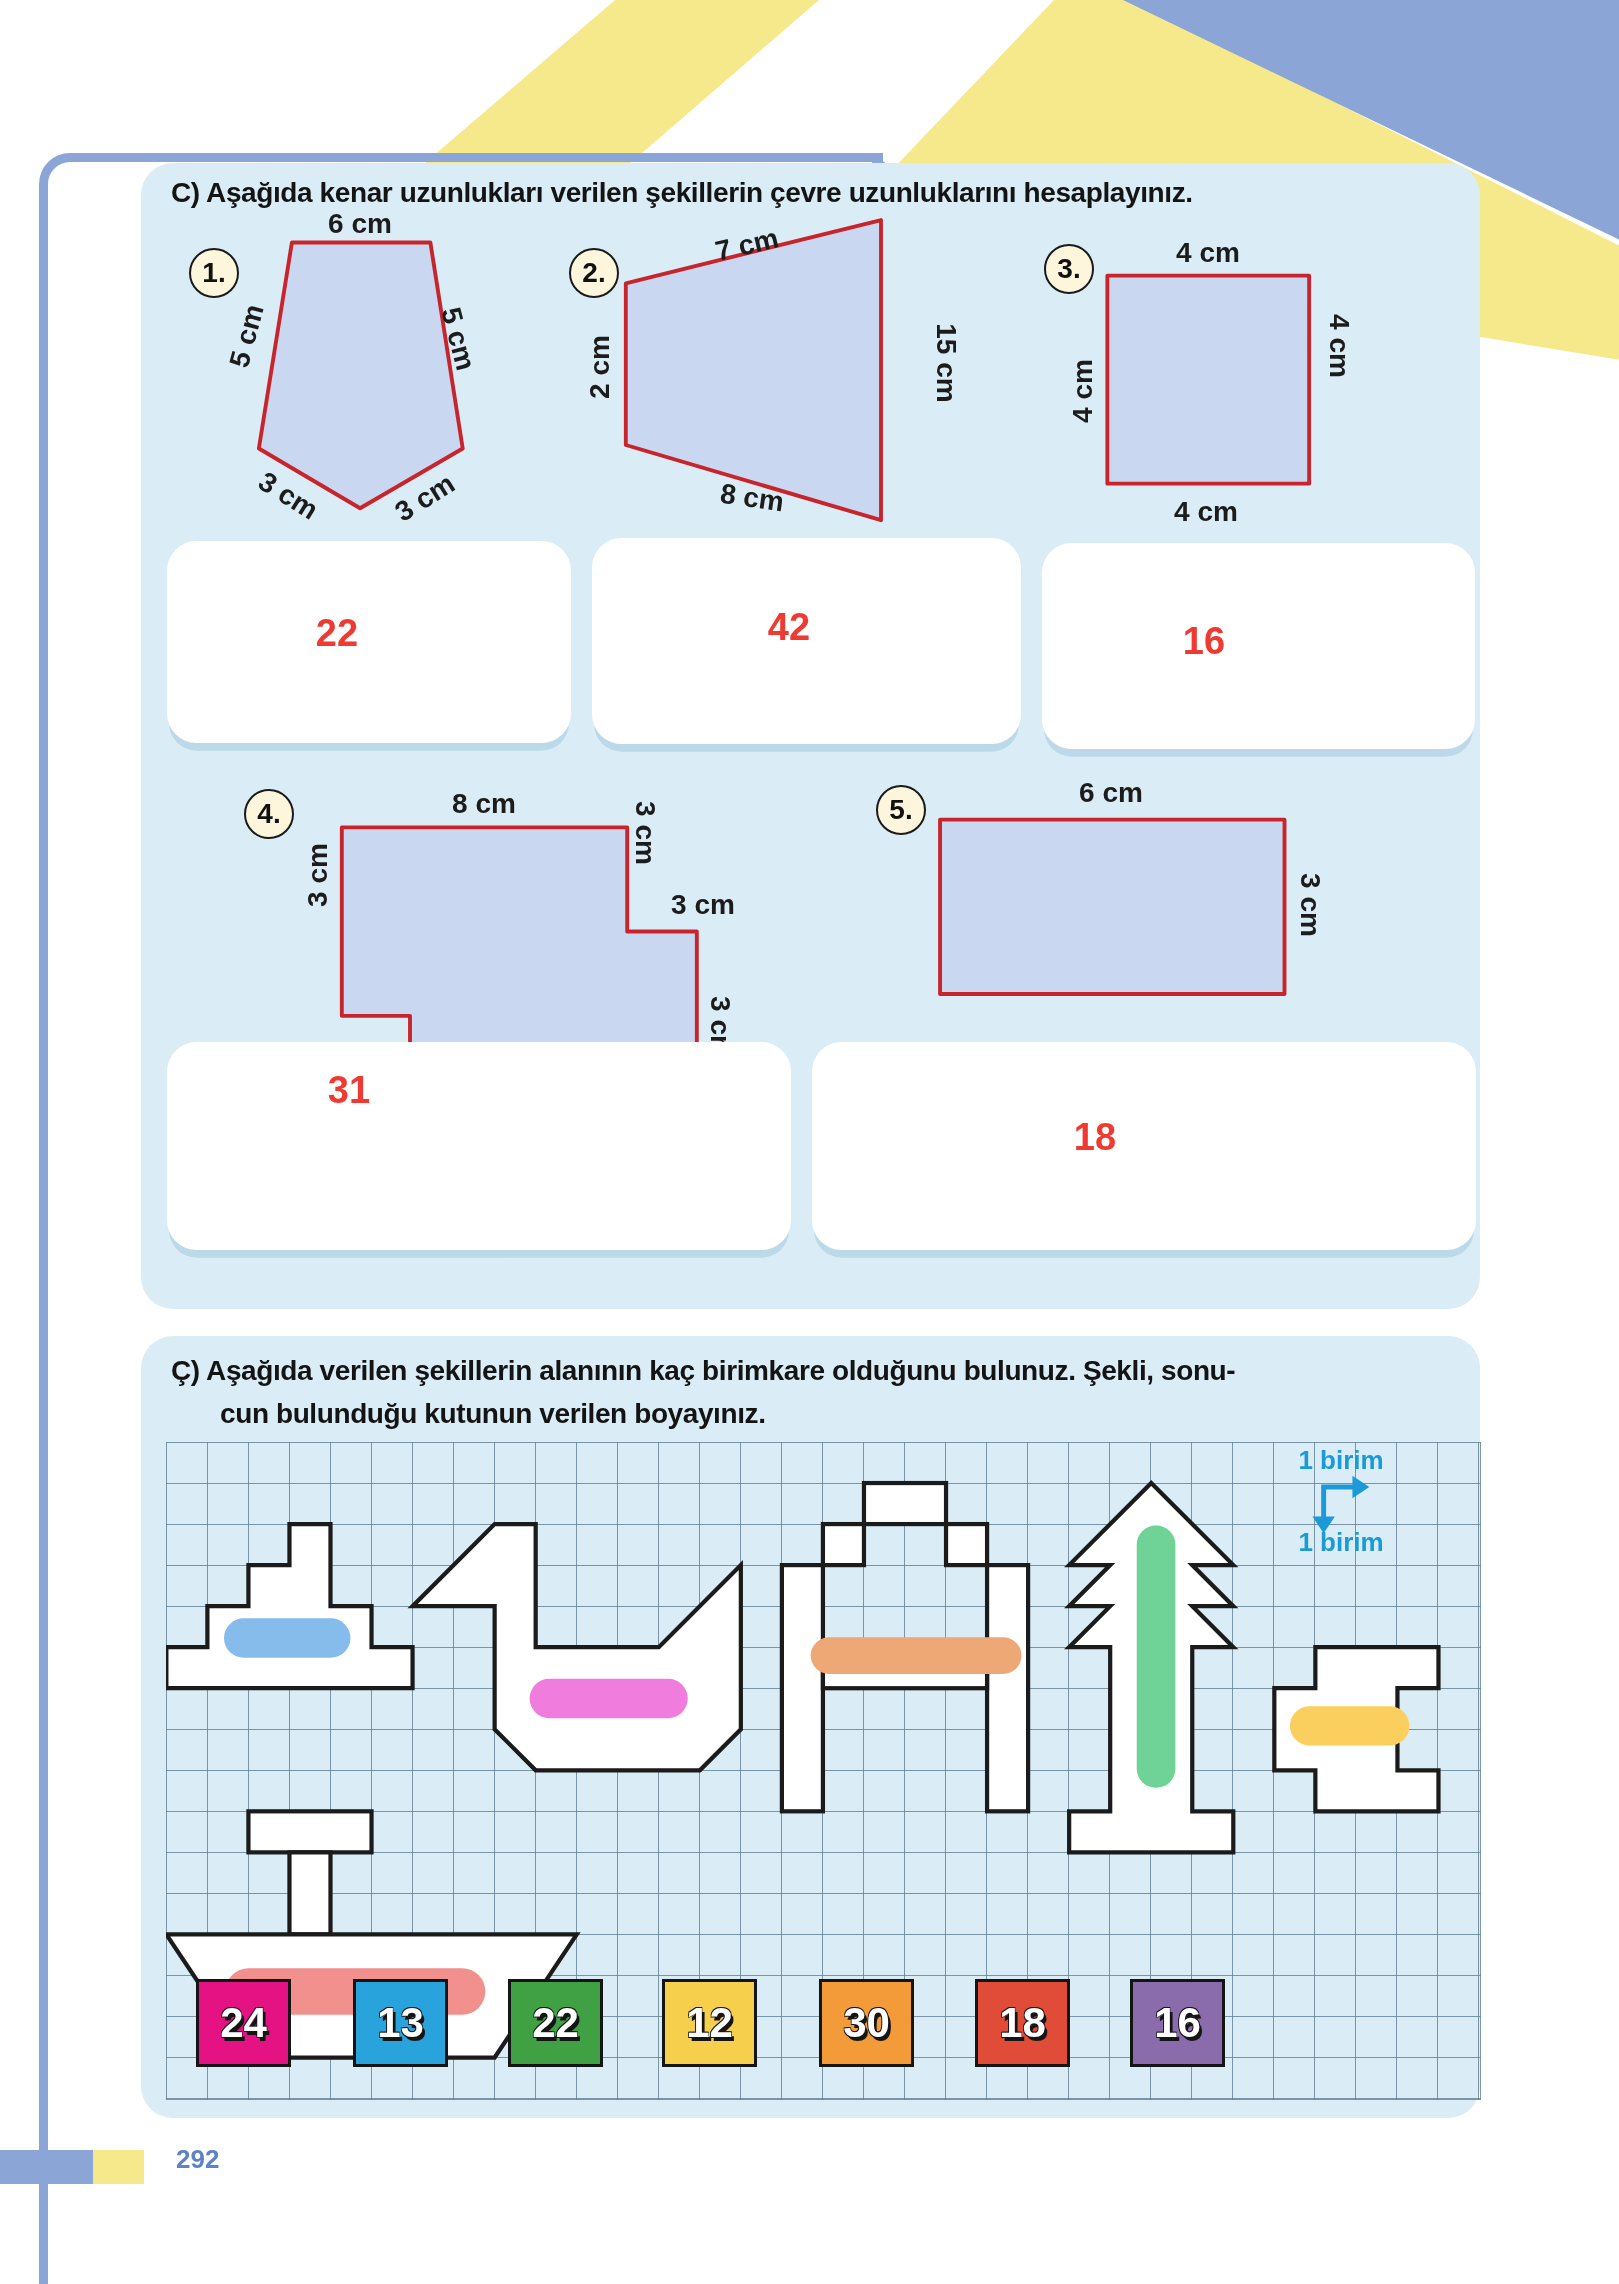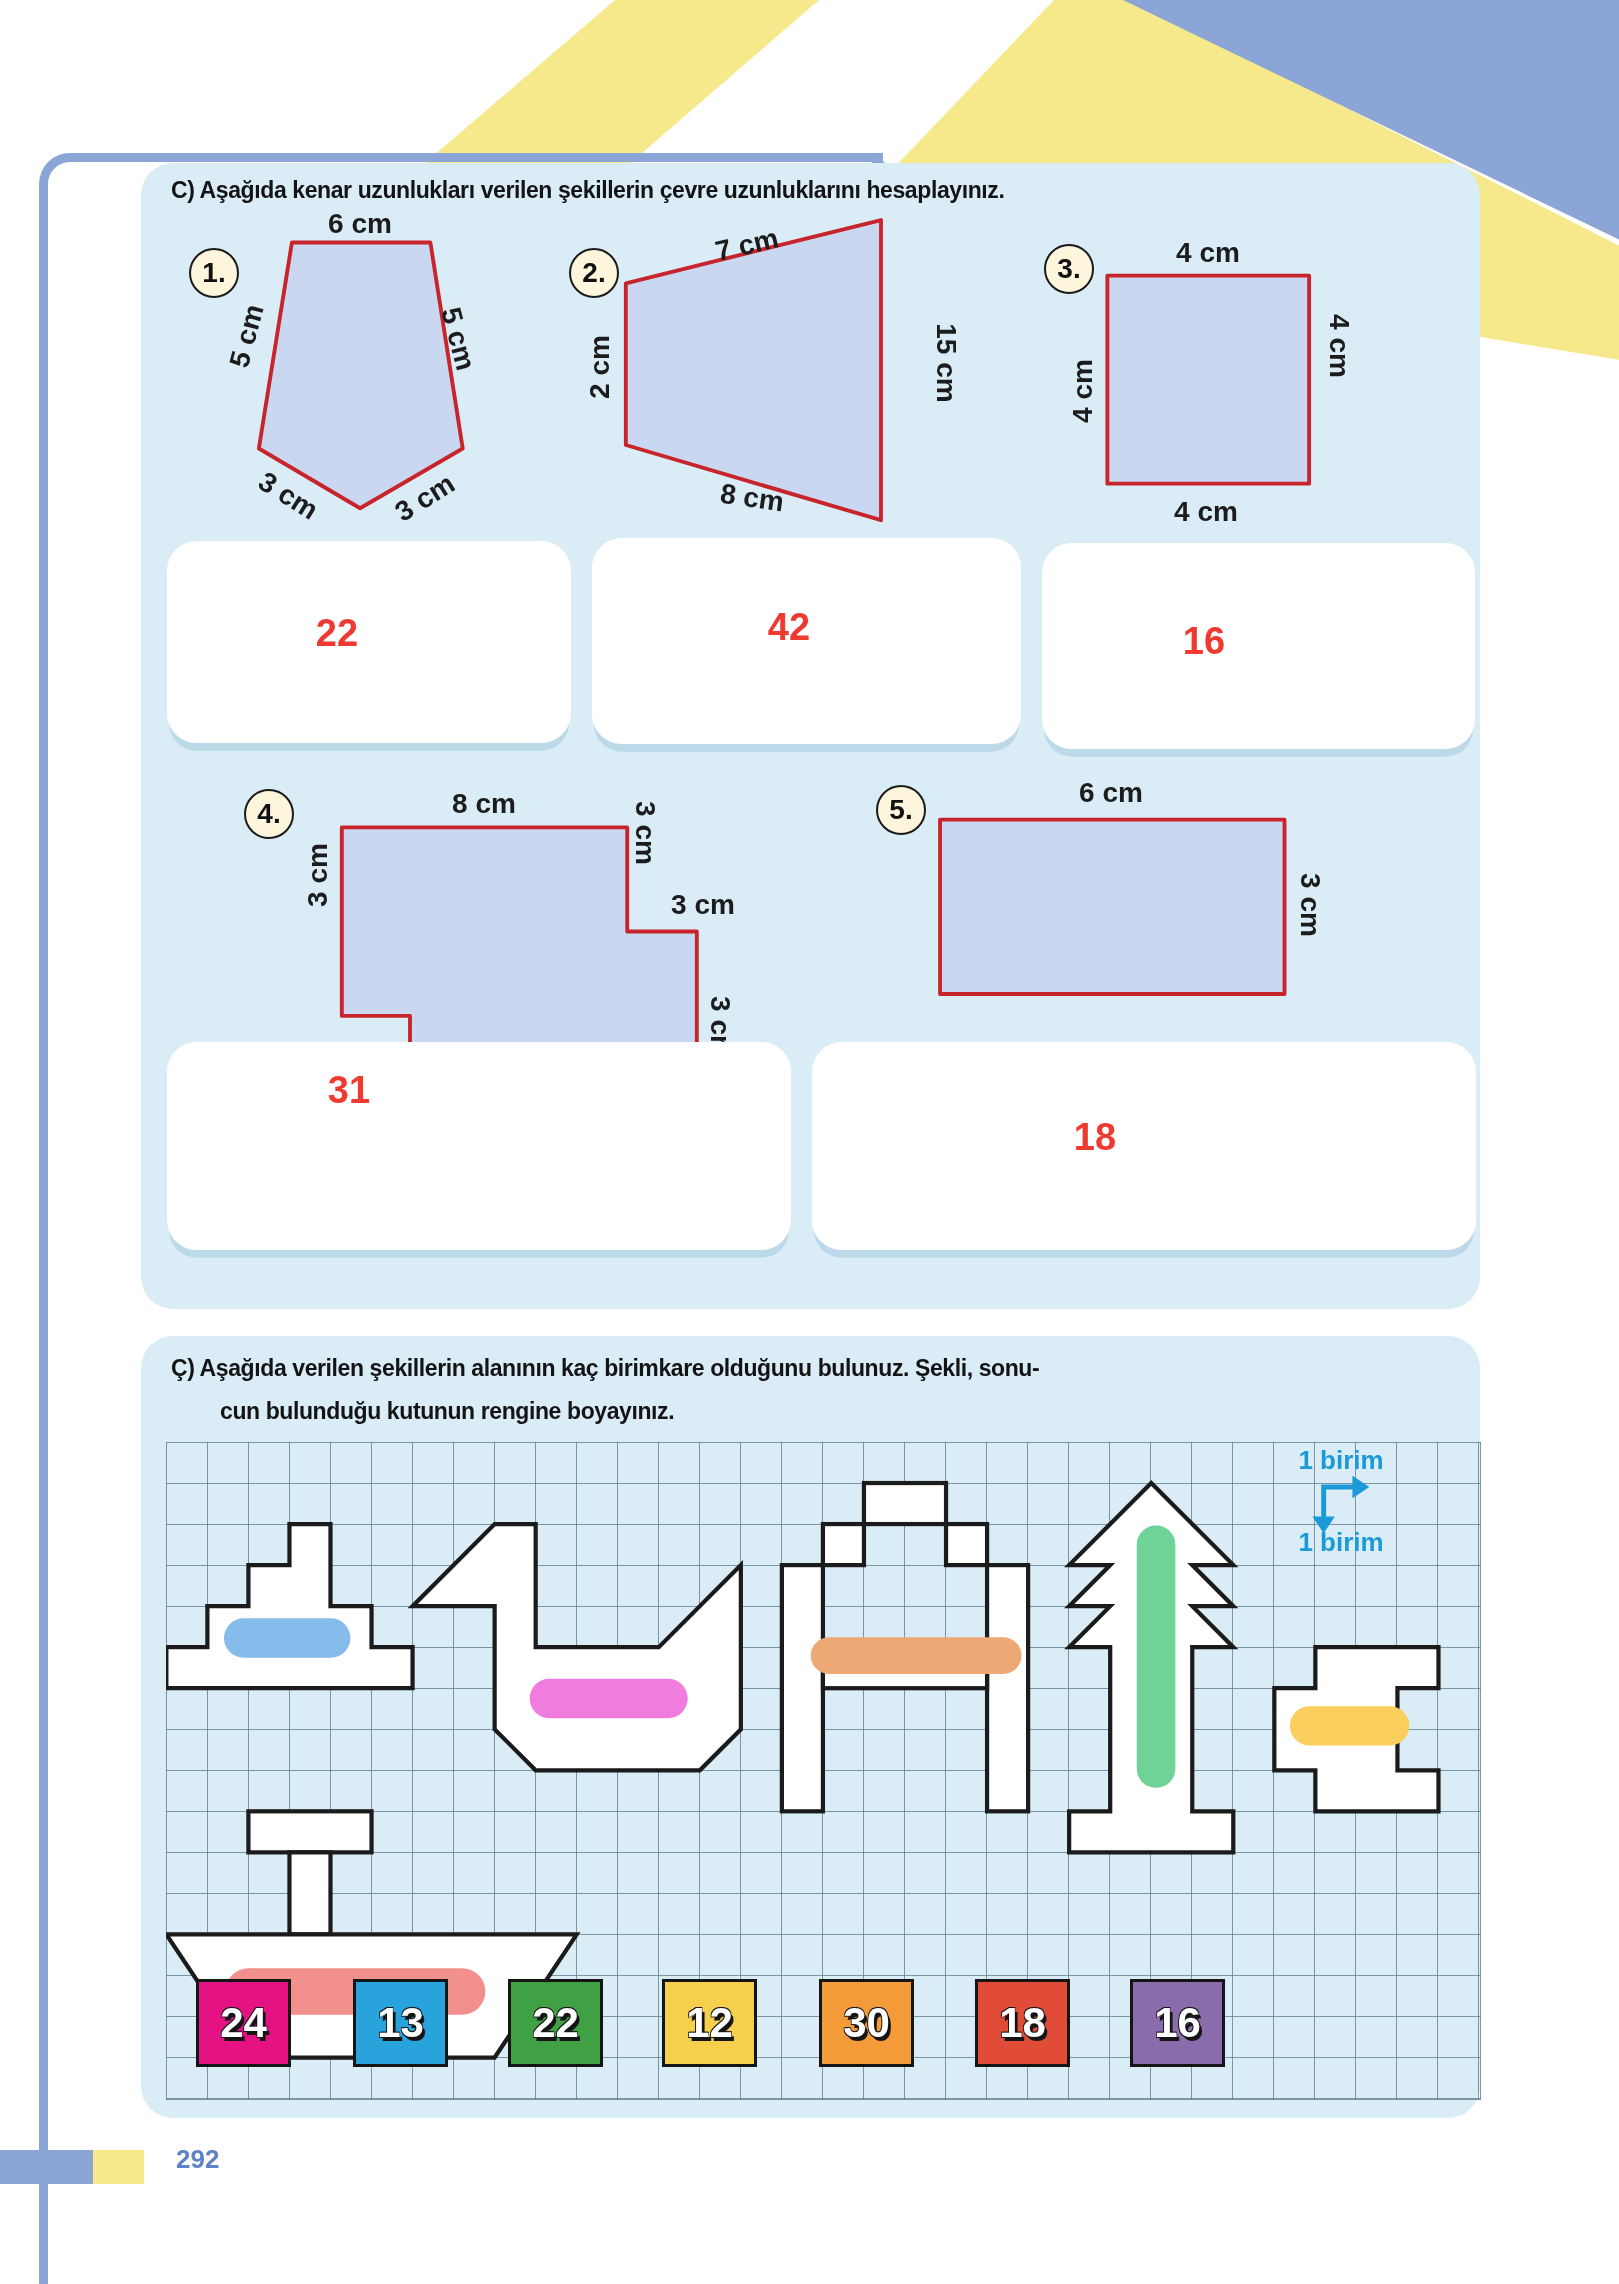--- a/index.html
+++ b/index.html
@@ -17,21 +17,21 @@
   .frame{position:absolute;left:39px;top:153px;width:835px;height:2131px;
       border-left:9.1px solid #8BA5D6;border-top:9.1px solid #8BA5D6;border-radius:31px 0 0 0;}
   .frame-tail{position:absolute;left:872px;top:153px;width:211px;height:162px;background:#8BA5D6;
       clip-path:polygon(0 0,200px 149px,0 19.7px);}
 
   
   .panel{position:absolute;left:141px;width:1339px;background:#DAECF6;border-radius:32px;}
   .panel-c{top:163px;height:1146px;}
   .panel-cc{top:1336px;height:782px;}
 
-  .heading{position:absolute;font-size:23px;font-weight:bold;color:#141414;letter-spacing:-0.4px;white-space:nowrap;}
+  .heading{position:absolute;font-size:28px;font-weight:bold;color:#141414;letter-spacing:-0.4px;white-space:nowrap;}
 
   
   .overlay{position:absolute;left:0;top:0;pointer-events:none;}
 
   
   .badge{position:absolute;width:46px;height:46px;border-radius:50%;background:#FDF6DC;
      border:2.8px solid #1a1a1a;color:#111;font-size:28px;font-weight:bold;
      display:flex;align-items:center;justify-content:center;transform:translate(-50%,-50%);}
 
   
@@ -130,21 +130,21 @@
   <div class="ans" style="left:789px;top:627px;">42</div>
   <div class="ans" style="left:1204px;top:641px;">16</div>
 
   <div class="abox" style="left:167px;top:1042px;width:624px;height:208px;"></div>
   <div class="abox" style="left:812px;top:1042px;width:664px;height:208px;"></div>
   <div class="ans" style="left:349px;top:1090px;">31</div>
   <div class="ans" style="left:1095px;top:1137px;">18</div>
 
   <div class="panel panel-cc"></div>
   <div class="heading" style="left:171px;top:1355px;">Ç) Aşağıda verilen şekillerin alanının kaç birimkare olduğunu bulunuz. Şekli, sonu-</div>
-  <div class="heading" style="left:220px;top:1398px;">cun bulunduğu kutunun rengine  boyayınız.</div>
+  <div class="heading" style="left:220px;top:1398px;">cun bulunduğu kutunun verilen  boyayınız.</div>
 
   <div class="grid"></div>
 
   <svg class="overlay" style="left:166px;top:1442px;" width="1314" height="657" viewBox="0 0 1869 935">
     <g fill="#ffffff" stroke="#1b1b1b" stroke-width="6" stroke-linejoin="miter">
 
       <polygon points="175.2,116.8 233.6,116.8 233.6,233.6 292,233.6 292,292 350.4,292 350.4,350.4 0,350.4 0,292 58.4,292 58.4,233.6 116.8,233.6 116.8,175.2 175.2,175.2"></polygon>
 
       <polygon points="467.2,116.8 525.6,116.8 525.6,292 700.8,292 817.6,175.2 817.6,408.8 759.2,467.2 525.6,467.2 467.2,408.8 467.2,233.6 350.4,233.6"></polygon>
 

